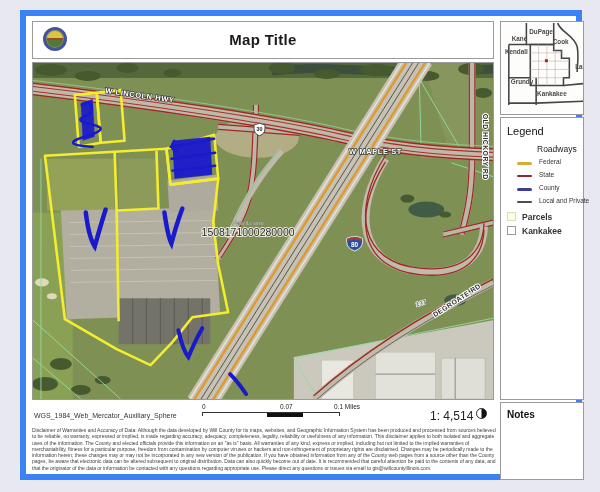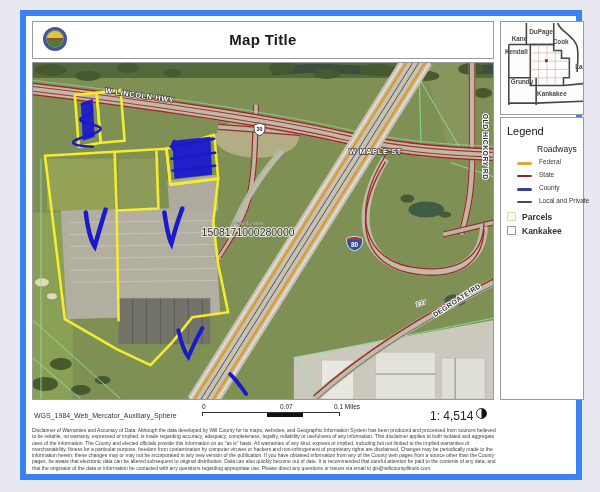--- a/index.html
+++ b/index.html
@@ -282,20 +282,23 @@
     <div class="lg-row" style="top:93px;">
       <div class="lg-sw sw-parcels"></div>
       <div class="lg-row-label">Parcels</div>
     </div>
     <div class="lg-row" style="top:107px;">
       <div class="lg-sw sw-town"></div>
       <div class="lg-row-label">Kankakee</div>
     </div>
   </div>
 
+  <div class="panel notesbox">
+    <div class="notes-title">Notes</div>
+  </div>
 
   <div class="footerbar">
     <div class="projection">WGS_1984_Web_Mercator_Auxiliary_Sphere</div>
     <div class="scalebar">
       <span class="sb0">0</span>
       <span class="sbm">0.07</span>
       <span class="sbe">0.1 Miles</span>
       <div class="sb-line"></div>
       <div class="sb-tick t0"></div>
       <div class="sb-tick tm"></div>

